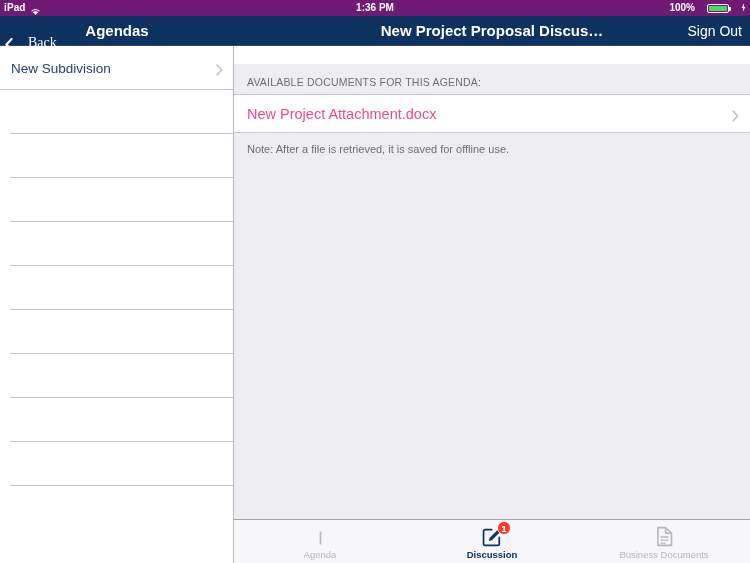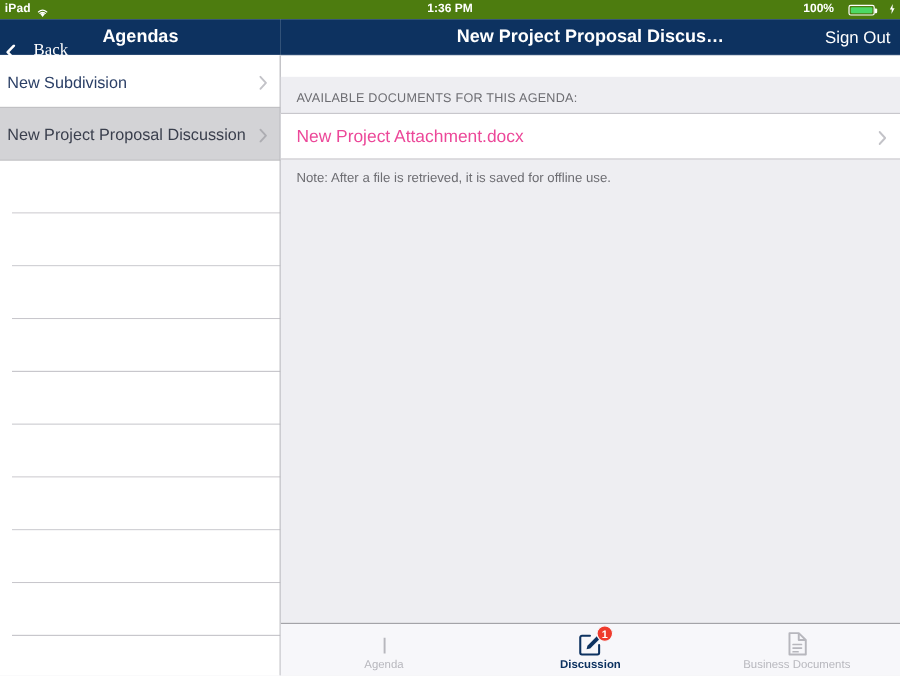--- a/index.html
+++ b/index.html
@@ -7,21 +7,21 @@
   body {
     font-family:"Liberation Sans", sans-serif;
     background:#ffffff;
     -webkit-font-smoothing:antialiased;
   }
   #app { position:relative; width:750px; height:563px; }
 
   
   .statusbar {
     position:absolute; top:0; left:0; width:750px; height:16px;
-    background:#4d7c0f; color:#ffffff;
+    background:#701a75; color:#ffffff;
     font-size:10px; line-height:16px;
   }
   .sb-left { position:absolute; left:4px; top:0; display:flex; align-items:center; gap:4px; }
   .sb-device { font-size:10px; font-weight:bold; letter-spacing:.1px; }
   .wifi-icon { display:inline-block; width:11px; height:9px; position:relative; top:1px; }
   .sb-center { position:absolute; left:0; width:750px; text-align:center; font-size:10px; font-weight:bold; }
   .sb-right { position:absolute; right:4px; top:0; display:flex; align-items:center; gap:12px; }
   .sb-batt-pct { font-size:10px; font-weight:bold; }
   .batt {
     width:22px; height:9px; border:1px solid #ffffff; border-radius:2px;
@@ -69,21 +69,21 @@
   .master-divider {
     position:absolute; top:46px; left:233px; width:1px; bottom:0;
     background:#b6b6bb;
   }
   .m-row {
     position:relative; height:44px; background:#ffffff;
     display:flex; align-items:center; cursor:pointer;
   }
   .m-row.selected { background:#d3d3d6; }
   .m-row-label {
-    font-size:13.5px; color:#2b3f66; padding-left:6px;
+    font-size:13.5px; color:#2b3f66; padding-left:11px;
     white-space:nowrap; overflow:hidden;
   }
   .m-row.selected .m-row-label { color:#3a3f4d; }
   .m-sep {
     position:absolute; left:10px; right:0; bottom:0; height:1px;
     background:#c8c7cc;
   }
   .m-row.selected .m-sep, .m-row.presel .m-sep { left:0; background:#c1c1c4; }
   .chev-right { position:absolute; right:11px; top:50%; margin-top:-6px; }
 
@@ -180,27 +180,20 @@
 
   <div class="master">
     <div id="agenda-rows">
         <div class="m-row presel">
           <span class="m-row-label">New Subdivision</span>
           <span class="chev-right"><svg viewBox="0 0 7 12" width="7" height="12">
               <polyline points="1,1 5.6,6 1,11" fill="none" stroke="#c3c3c8" stroke-width="1.6" stroke-linecap="round" stroke-linejoin="round"></polyline>
             </svg></span>
           <span class="m-sep"></span>
         </div>
-        <div class="m-row selected">
-          <span class="m-row-label">New Project Proposal Discussion</span>
-          <span class="chev-right"><svg viewBox="0 0 7 12" width="7" height="12">
-              <polyline points="1,1 5.6,6 1,11" fill="none" stroke="#adadb2" stroke-width="1.6" stroke-linecap="round" stroke-linejoin="round"></polyline>
-            </svg></span>
-          <span class="m-sep"></span>
-        </div>
         <div class="m-row">
           <span class="m-sep"></span>
         </div>
         <div class="m-row">
           <span class="m-sep"></span>
         </div>
         <div class="m-row">
           <span class="m-sep"></span>
         </div>
         <div class="m-row">

